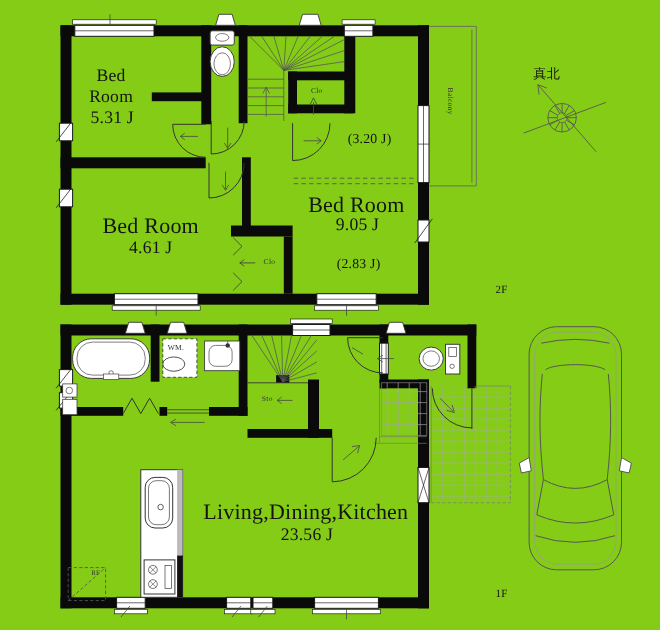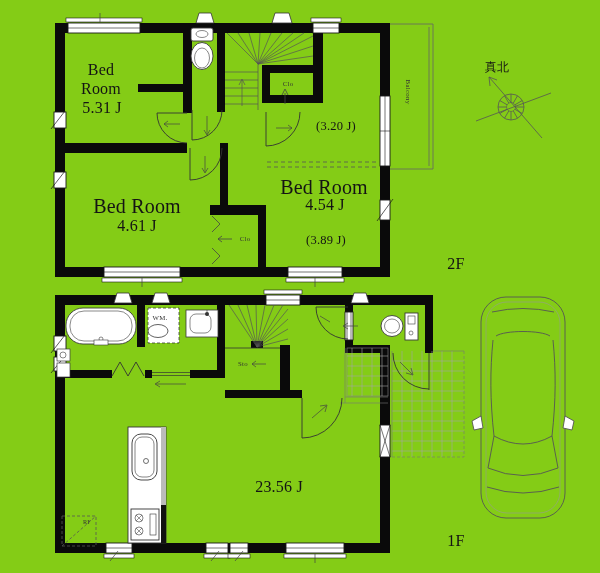--- a/index.html
+++ b/index.html
@@ -5,21 +5,21 @@
   *{box-sizing:border-box}
   html,body{margin:0;padding:0;background:#ffffff}
   .canvas{position:relative;width:600px;height:573px;background:#84cc16;overflow:hidden;
           font-family:"Liberation Serif","DejaVu Serif",serif}
   .canvas svg{position:absolute;left:0;top:0}
   .lbl{position:absolute;transform:translate(-50%,-50%);white-space:nowrap;color:#141414;
        line-height:1;letter-spacing:.2px}
   .lbl.rot{transform:translate(-50%,-50%) rotate(90deg)}
   .s17{font-size:20px}
   .s16{font-size:16px}
-  .s14{font-size:16px}
+  .s14{font-size:10px}
   .s12{font-size:12.5px}
   .s9{font-size:12px}
   .s7{font-size:6.8px;letter-spacing:.3px;color:#333}
   .s6{font-size:6.2px;letter-spacing:.2px;color:#333}
 </style>
 </head>
 <body>
 
 <div class="canvas">
 
@@ -369,29 +369,30 @@
 </svg>
 
 <div class="lbl s16" style="left:101px;top:70px">Bed</div>
 <div class="lbl s16" style="left:101px;top:89px">Room</div>
 <div class="lbl s16" style="left:102px;top:108px">5.31 J</div>
 
 <div class="lbl s17" style="left:137px;top:206px">Bed Room</div>
 <div class="lbl s16" style="left:137px;top:226px">4.61 J</div>
 
 <div class="lbl s17" style="left:324px;top:187px">Bed Room</div>
-<div class="lbl s16" style="left:325px;top:205px">4.54 J</div>
+<div class="lbl s16" style="left:325px;top:205px">9.05 J</div>
 <div class="lbl s12" style="left:336px;top:126px">(3.20 J)</div>
-<div class="lbl s12" style="left:326px;top:240px">(3.89 J)</div>
+<div class="lbl s12" style="left:326px;top:240px">(2.83 J)</div>
 
 <div class="lbl s7" style="left:288px;top:84px">Clo</div>
 <div class="lbl s7" style="left:245px;top:239px">Clo</div>
 <div class="lbl s7 rot" style="left:408px;top:92px">Balcony</div>
 <div class="lbl s14" style="left:456px;top:264px">2F</div>
 
+<div class="lbl s17" style="left:278px;top:466px">Living,Dining,Kitchen</div>
 <div class="lbl s16" style="left:279px;top:487px">23.56 J</div>
 <div class="lbl s7" style="left:243px;top:364px">Sto</div>
 <div class="lbl s7" style="left:160px;top:318px">WM.</div>
 <div class="lbl s6" style="left:87px;top:522px">RF</div>
 <div class="lbl s14" style="left:456px;top:541px">1F</div>
 
 <div class="lbl s9" style="left:497px;top:67px">真北</div>
 
 </div>
 

